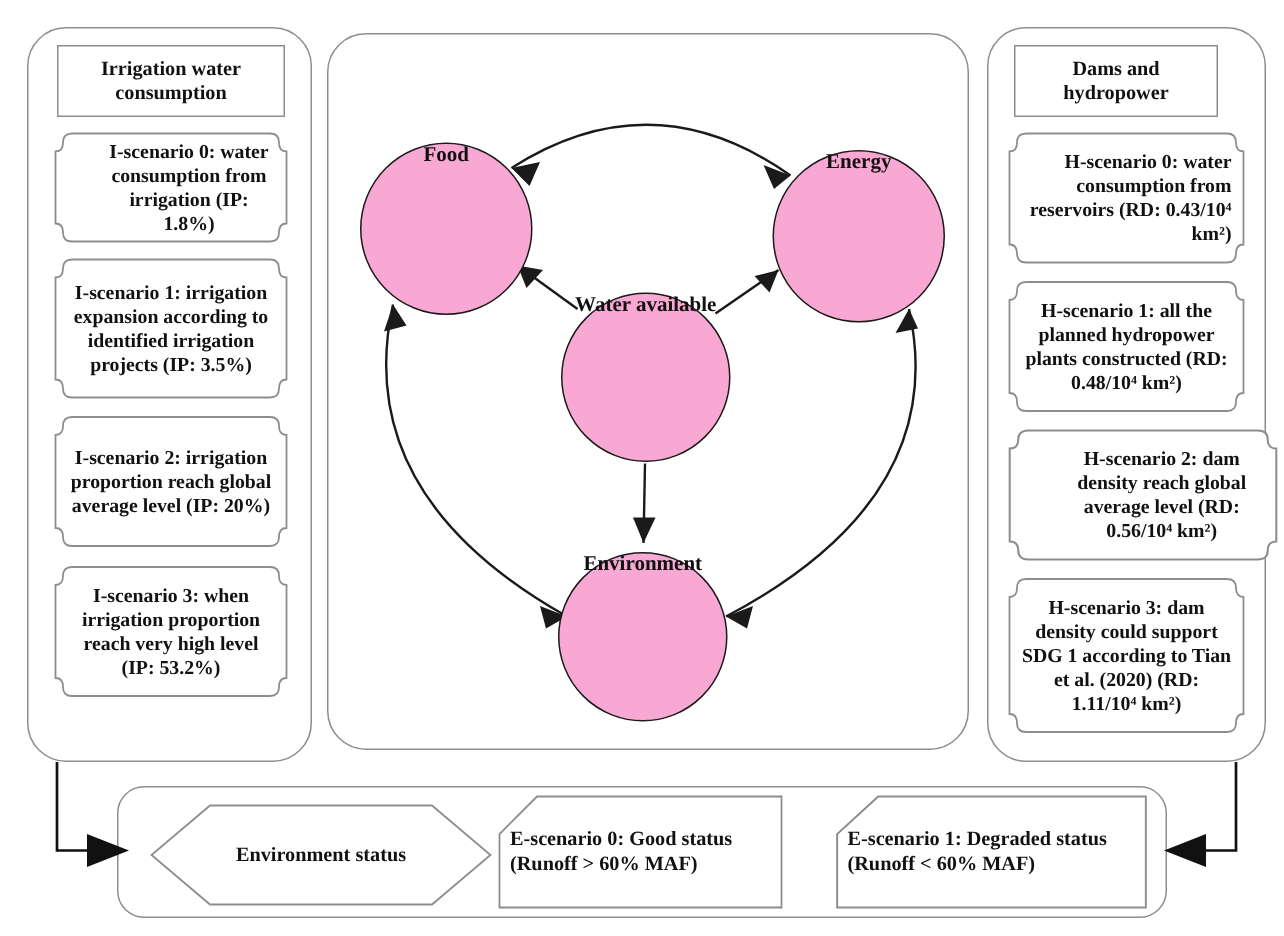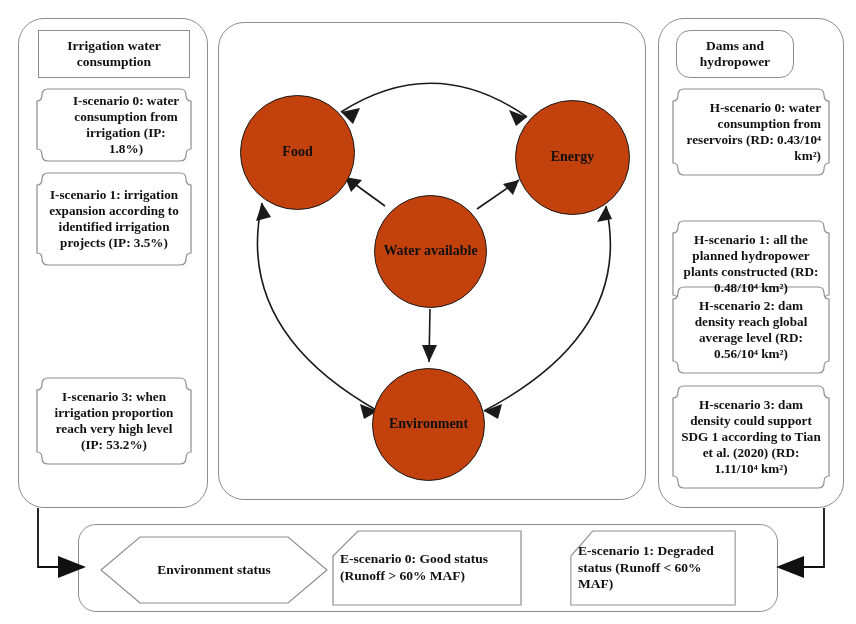--- a/index.html
+++ b/index.html
@@ -29,21 +29,21 @@
     border:1.3px solid #8d8d8d;
     box-sizing:border-box;
     display:flex;align-items:center;justify-content:center;
     text-align:center;
     font-weight:bold;
     font-size:13.5px;
     line-height:1.22;
     padding:2px 4px;
   }
   #hdr-left {left:38px;  top:30px; width:152px; height:48px;}
-  #hdr-right{left:676px; top:30px; width:118px; height:48px;border-radius:14px;}
+  #hdr-right{left:676px; top:30px; width:136px; height:48px;}
 
   
   .card{
     position:absolute;
     box-sizing:border-box;
     display:flex;align-items:center;justify-content:center;
     text-align:center;
     font-weight:bold;
     font-size:13.2px;
     line-height:1.2;
@@ -68,22 +68,22 @@
     position:absolute;box-sizing:border-box;
     display:flex;align-items:center;justify-content:center;
     text-align:left;font-weight:bold;font-size:13.5px;line-height:1.25;
   }
   .cutbox .cutsvg{position:absolute;left:0;top:0;width:100%;height:100%;}
   .cutbox .cuttxt{position:relative;z-index:2;padding:0 8px;}
 
   
   .node{
     position:absolute;border:1.5px solid #1a1a1a;border-radius:50%;
-    box-sizing:border-box;background:#c2410c;
-    display:flex;align-items:center;justify-content:center;
+    box-sizing:border-box;background:#f9a8d4;
+    display:flex;align-items:flex-start;justify-content:center;
     text-align:center;font-weight:bold;font-size:14px;line-height:1.2;
     z-index:3;
   }
 
   
   #arrows{position:absolute;left:0;top:0;width:856px;height:624px;z-index:2;pointer-events:none;}
   #connectors{position:absolute;left:0;top:0;width:856px;height:624px;z-index:1;pointer-events:none;}
 </style>
 </head>
 <body>
@@ -114,43 +114,49 @@
     <span class="cardtxt">I-scenario 0: water consumption from irrigation (IP: 1.8%)</span>
   </div>
 
   <div class="card" style="left:36px;top:172px;width:156px;height:94px;">
     <svg class="cardsvg" viewBox="0 0 156 94" preserveAspectRatio="none">
       <path d="M 12 1 L 144 1 Q 150 1 150 7 Q 150 13 155 13 L 155 81 Q 150 81 150 87 Q 150 93 144 93 L 12 93 Q 6 93 6 87 Q 6 81 1 81 L 1 13 Q 6 13 6 7 Q 6 1 12 1 Z" fill="#ffffff" stroke="#8d8d8d" stroke-width="1.2"></path>
     </svg>
     <span class="cardtxt">I-scenario 1: irrigation expansion according to identified irrigation projects (IP: 3.5%)</span>
   </div>
 
+  <div class="card" style="left:36px;top:277px;width:156px;height:88px;">
+    <svg class="cardsvg" viewBox="0 0 156 88" preserveAspectRatio="none">
+      <path d="M 12 1 L 144 1 Q 150 1 150 7 Q 150 13 155 13 L 155 75 Q 150 75 150 81 Q 150 87 144 87 L 12 87 Q 6 87 6 81 Q 6 75 1 75 L 1 13 Q 6 13 6 7 Q 6 1 12 1 Z" fill="#ffffff" stroke="#8d8d8d" stroke-width="1.2"></path>
+    </svg>
+    <span class="cardtxt">I-scenario 2: irrigation proportion reach global average level (IP: 20%)</span>
+  </div>
 
   <div class="card" style="left:36px;top:377px;width:156px;height:88px;">
     <svg class="cardsvg" viewBox="0 0 156 88" preserveAspectRatio="none">
       <path d="M 12 1 L 144 1 Q 150 1 150 7 Q 150 13 155 13 L 155 75 Q 150 75 150 81 Q 150 87 144 87 L 12 87 Q 6 87 6 81 Q 6 75 1 75 L 1 13 Q 6 13 6 7 Q 6 1 12 1 Z" fill="#ffffff" stroke="#8d8d8d" stroke-width="1.2"></path>
     </svg>
     <span class="cardtxt">I-scenario 3: when irrigation proportion reach very high level (IP: 53.2%)</span>
   </div>
 
   <div class="card" style="left:672px;top:88px;width:158px;height:88px;text-align:right;">
     <svg class="cardsvg" viewBox="0 0 158 88" preserveAspectRatio="none">
       <path d="M 12 1 L 146 1 Q 152 1 152 7 Q 152 13 157 13 L 157 75 Q 152 75 152 81 Q 152 87 146 87 L 12 87 Q 6 87 6 81 Q 6 75 1 75 L 1 13 Q 6 13 6 7 Q 6 1 12 1 Z" fill="#ffffff" stroke="#8d8d8d" stroke-width="1.2"></path>
     </svg>
     <span class="cardtxt">H-scenario 0: water consumption from reservoirs (RD: 0.43/10⁴ km²)</span>
   </div>
 
-  <div class="card" style="left:672px;top:187px;width:158px;height:88px;margin-top:33px;">
+  <div class="card" style="left:672px;top:187px;width:158px;height:88px;">
     <svg class="cardsvg" viewBox="0 0 158 88" preserveAspectRatio="none">
       <path d="M 12 1 L 146 1 Q 152 1 152 7 Q 152 13 157 13 L 157 75 Q 152 75 152 81 Q 152 87 146 87 L 12 87 Q 6 87 6 81 Q 6 75 1 75 L 1 13 Q 6 13 6 7 Q 6 1 12 1 Z" fill="#ffffff" stroke="#8d8d8d" stroke-width="1.2"></path>
     </svg>
     <span class="cardtxt">H-scenario 1: all the planned hydropower plants constructed (RD: 0.48/10⁴ km²)</span>
   </div>
 
-  <div class="card" style="left:672px;top:286px;width:158px;height:88px;">
+  <div class="card" style="left:672px;top:286px;width:180px;height:88px;padding-left:34px;">
     <svg class="cardsvg" viewBox="0 0 158 88" preserveAspectRatio="none">
       <path d="M 12 1 L 146 1 Q 152 1 152 7 Q 152 13 157 13 L 157 75 Q 152 75 152 81 Q 152 87 146 87 L 12 87 Q 6 87 6 81 Q 6 75 1 75 L 1 13 Q 6 13 6 7 Q 6 1 12 1 Z" fill="#ffffff" stroke="#8d8d8d" stroke-width="1.2"></path>
     </svg>
     <span class="cardtxt">H-scenario 2: dam density reach global average level (RD: 0.56/10⁴ km²)</span>
   </div>
 
   <div class="card" style="left:672px;top:385px;width:158px;height:104px;justify-content:center;">
     <svg class="cardsvg" viewBox="0 0 158 104" preserveAspectRatio="none">
       <path d="M 12 1 L 146 1 Q 152 1 152 7 Q 152 13 157 13 L 157 91 Q 152 91 152 97 Q 152 103 146 103 L 12 103 Q 6 103 6 97 Q 6 91 1 91 L 1 13 Q 6 13 6 7 Q 6 1 12 1 Z" fill="#ffffff" stroke="#8d8d8d" stroke-width="1.2"></path>
     </svg>
@@ -209,20 +215,20 @@
     <span class="hextxt">Environment status</span>
   </div>
 
   <div class="cutbox" style="left:332px;top:530px;width:190px;height:76px;">
     <svg class="cutsvg" viewBox="0 0 190 76" preserveAspectRatio="none">
       <polygon points="26,1 189,1 189,75 1,75 1,26" fill="#ffffff" stroke="#8d8d8d" stroke-width="1.2"></polygon>
     </svg>
     <span class="cuttxt">E-scenario 0: Good status (Runoff &gt; 60% MAF)</span>
   </div>
 
-  <div class="cutbox" style="left:570px;top:530px;width:166px;height:76px;">
+  <div class="cutbox" style="left:557px;top:530px;width:208px;height:76px;">
     <svg class="cutsvg" viewBox="0 0 190 76" preserveAspectRatio="none">
       <polygon points="26,1 189,1 189,75 1,75 1,26" fill="#ffffff" stroke="#8d8d8d" stroke-width="1.2"></polygon>
     </svg>
     <span class="cuttxt">E-scenario 1: Degraded status (Runoff &lt; 60% MAF)</span>
   </div>
 
 </div>
 
 </body></html>

